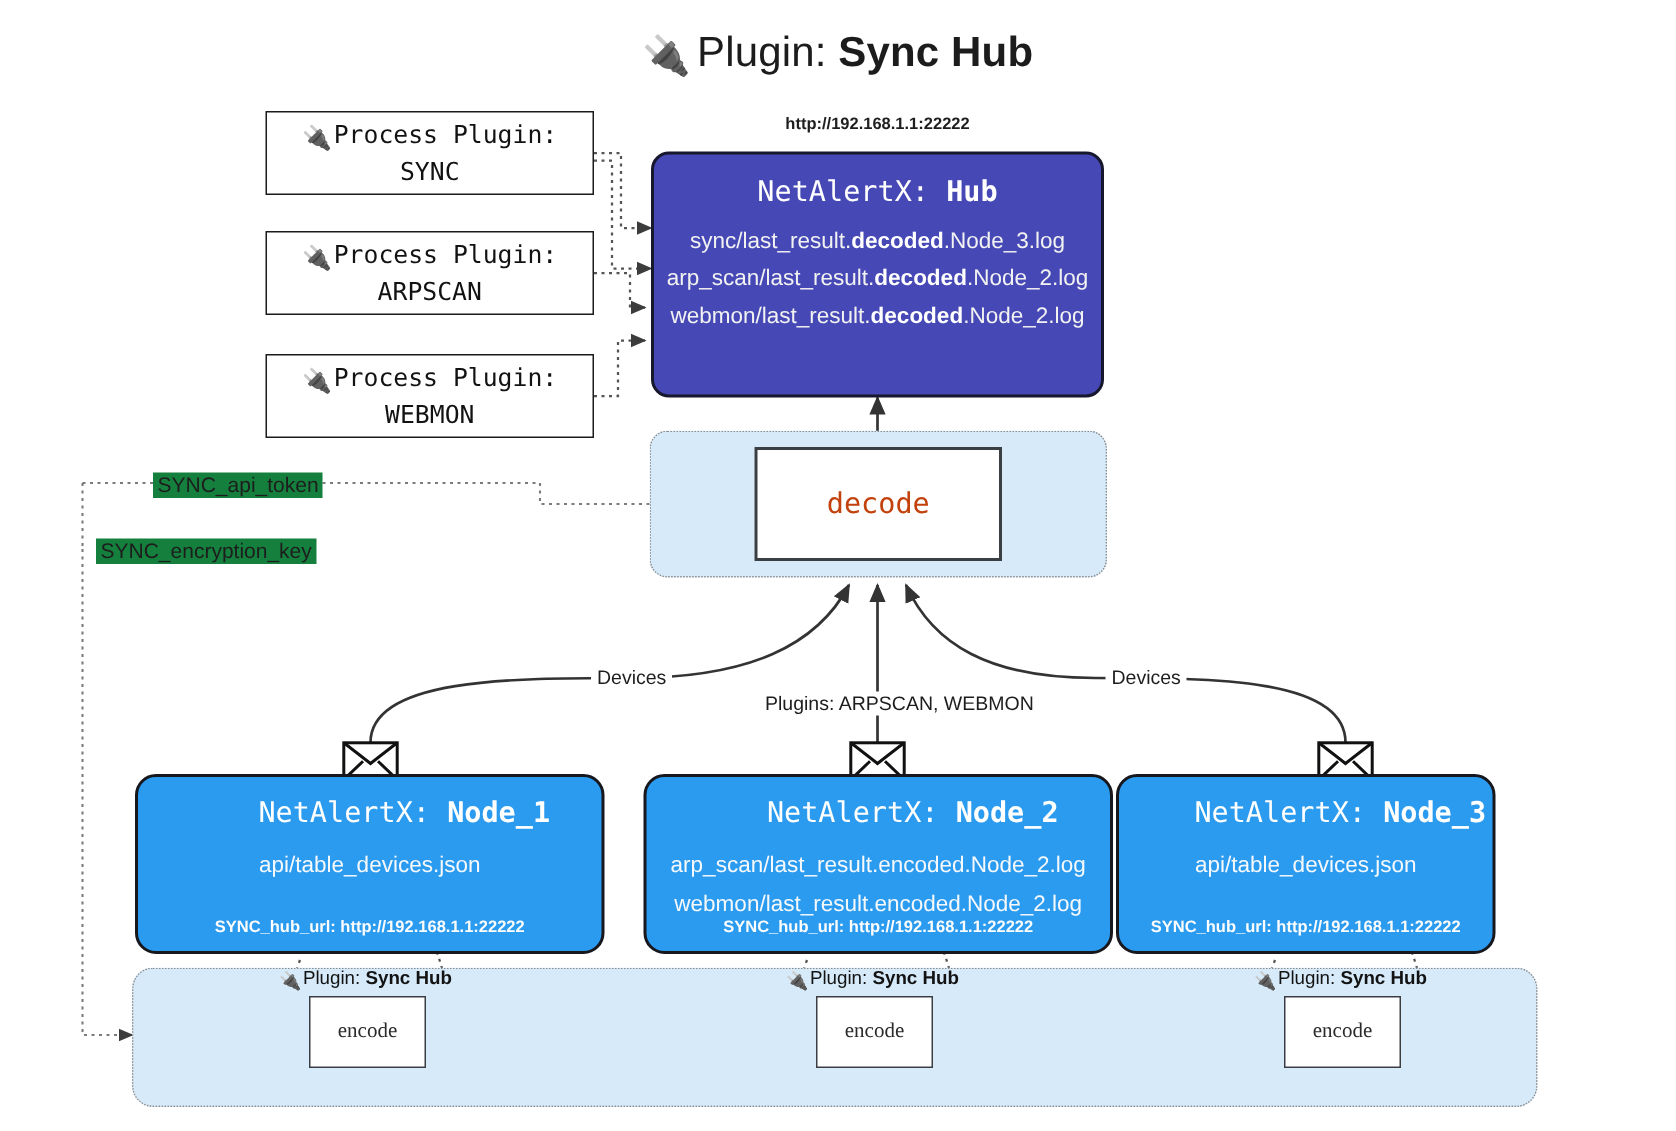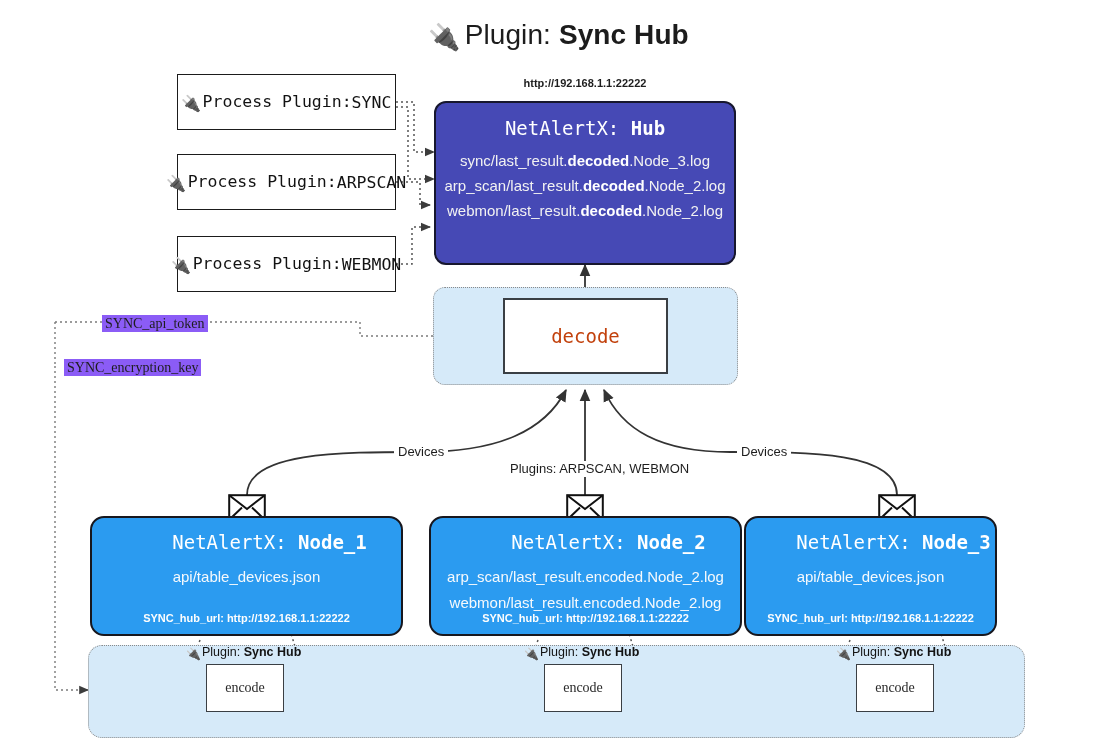--- a/index.html
+++ b/index.html
@@ -25,21 +25,21 @@
   .solid-edge{fill:none;stroke:#333333;stroke-width:1.8;}
   .dot-edge{fill:none;stroke:#555555;stroke-width:1.5;stroke-dasharray:2 3;stroke-linecap:butt;}
   .dot-edge-lite{fill:none;stroke:#7b7b7b;stroke-width:1.4;stroke-dasharray:2 3;}
 
   
   .pp-box{
     position:absolute;box-sizing:border-box;
     background:#ffffff;border:1.6px solid #1b1b1b;
     font-family:"DejaVu Sans Mono","Liberation Mono",monospace;
     font-size:16.5px;line-height:23px;color:#121212;
-    display:flex;flex-direction:row;align-items:center;justify-content:center;
+    display:flex;flex-direction:column;align-items:center;justify-content:center;
     text-align:left;
   }
   .pp-box .l1{white-space:nowrap;}
   .pp-box .l1 .plug{font-family:"DejaVu Sans",sans-serif;font-size:16px;margin-right:1px;vertical-align:-2px;}
 
   
   #hub{
     position:absolute;box-sizing:border-box;
     background:#4649b5;border:2px solid #17172e;border-radius:12px;
     color:#ffffff;
@@ -110,21 +110,21 @@
   }
   .enc-caption{
     position:absolute;font-size:12.5px;line-height:15px;color:#131313;white-space:nowrap;
   }
   .enc-caption .plug{font-family:"DejaVu Sans",sans-serif;font-size:12px;margin-right:1px;vertical-align:-2px;}
   .enc-caption b{font-weight:700;}
 
   
   .key-label{
     position:absolute;font-size:14px;line-height:17px;color:#1d1d1d;white-space:nowrap;
-    background:#8b5cf6;padding:0 3px;font-family:Liberation Serif, serif;
+    background:#15803d;padding:0 3px;
   }
 </style>
 </head>
 <body>
 
 <div id="stage">
 
   <div id="title">
     <span class="plug">🔌</span><span class="lead">Plugin: </span><span class="strong">Sync Hub</span>
   </div>

